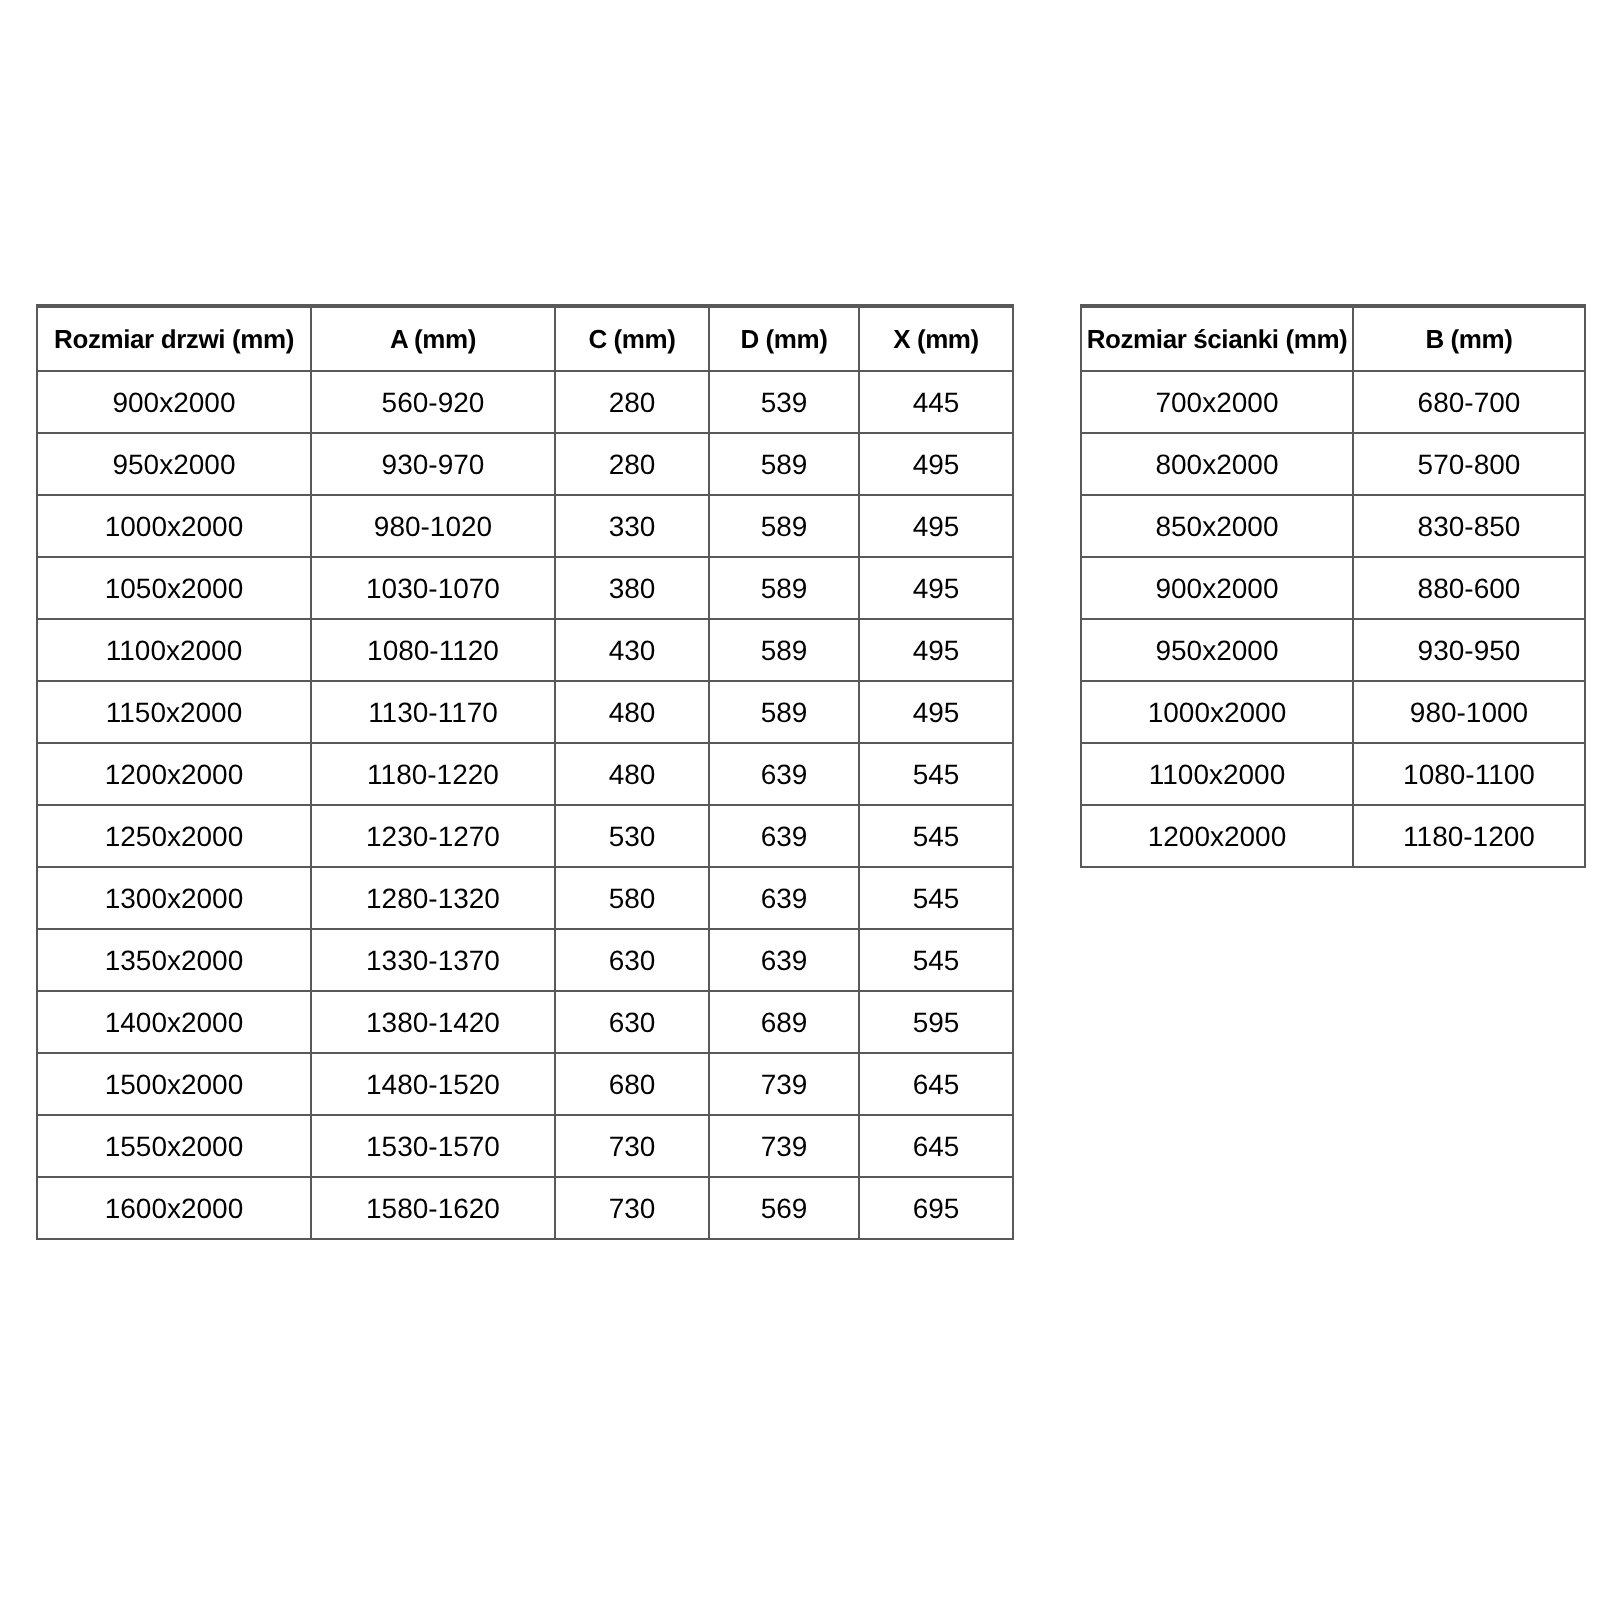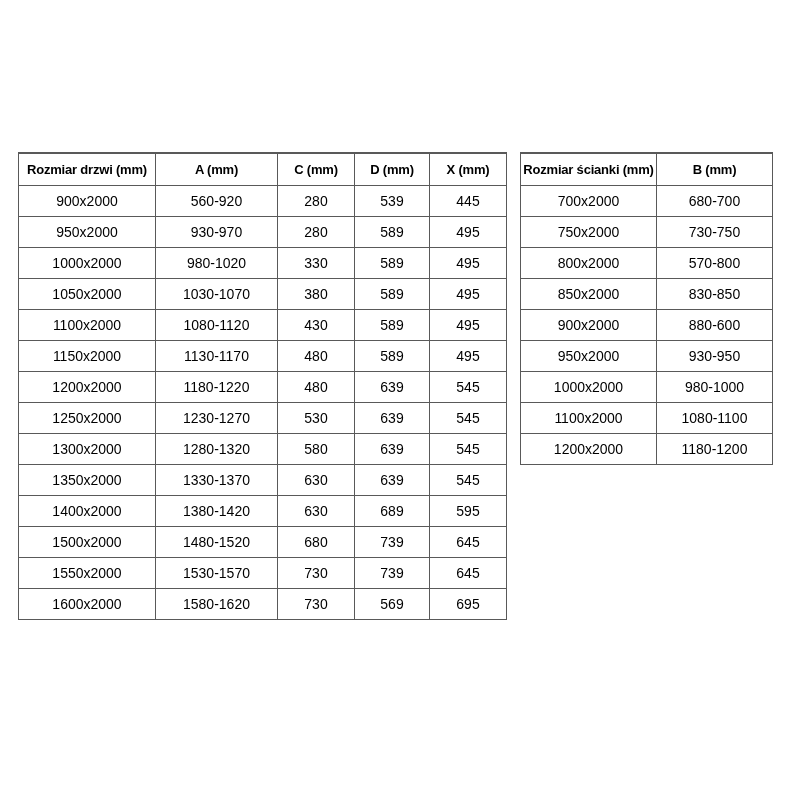--- a/index.html
+++ b/index.html
@@ -38,21 +38,21 @@
   .spec-table td {
     font-size: 14px;
     height: 30px;
   }
   #door-table {
     left: 18px;
     top: 152px;
     width: 488px;
   }
   #wall-table {
-    left: 520px;
+    left: 540px;
     top: 152px;
     width: 252px;
   }
   #door-table col.c0 { width: 137px; }
   #door-table col.c1 { width: 122px; }
   #door-table col.c2 { width: 77px; }
   #door-table col.c3 { width: 75px; }
   #door-table col.c4 { width: 77px; }
   #wall-table col.c0 { width: 136px; }
   #wall-table col.c1 { width: 116px; }
@@ -189,24 +189,20 @@
         <th>Rozmiar ścianki (mm)</th>
         <th>B (mm)</th>
       </tr>
     </thead>
     <tbody>
       <tr>
         <td>700x2000</td>
         <td>680-700</td>
       </tr>
       <tr>
-        <td>750x2000</td>
-        <td>730-750</td>
-      </tr>
-      <tr>
         <td>800x2000</td>
         <td>570-800</td>
       </tr>
       <tr>
         <td>850x2000</td>
         <td>830-850</td>
       </tr>
       <tr>
         <td>900x2000</td>
         <td>880-600</td>

